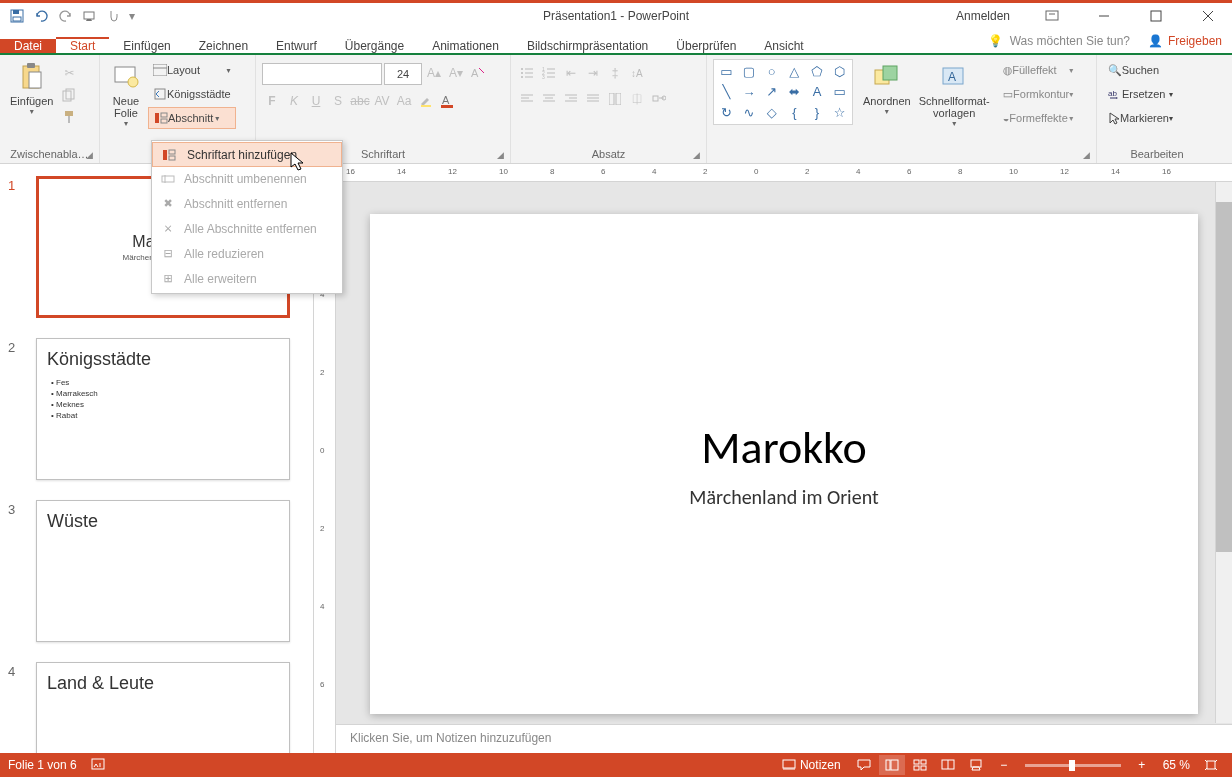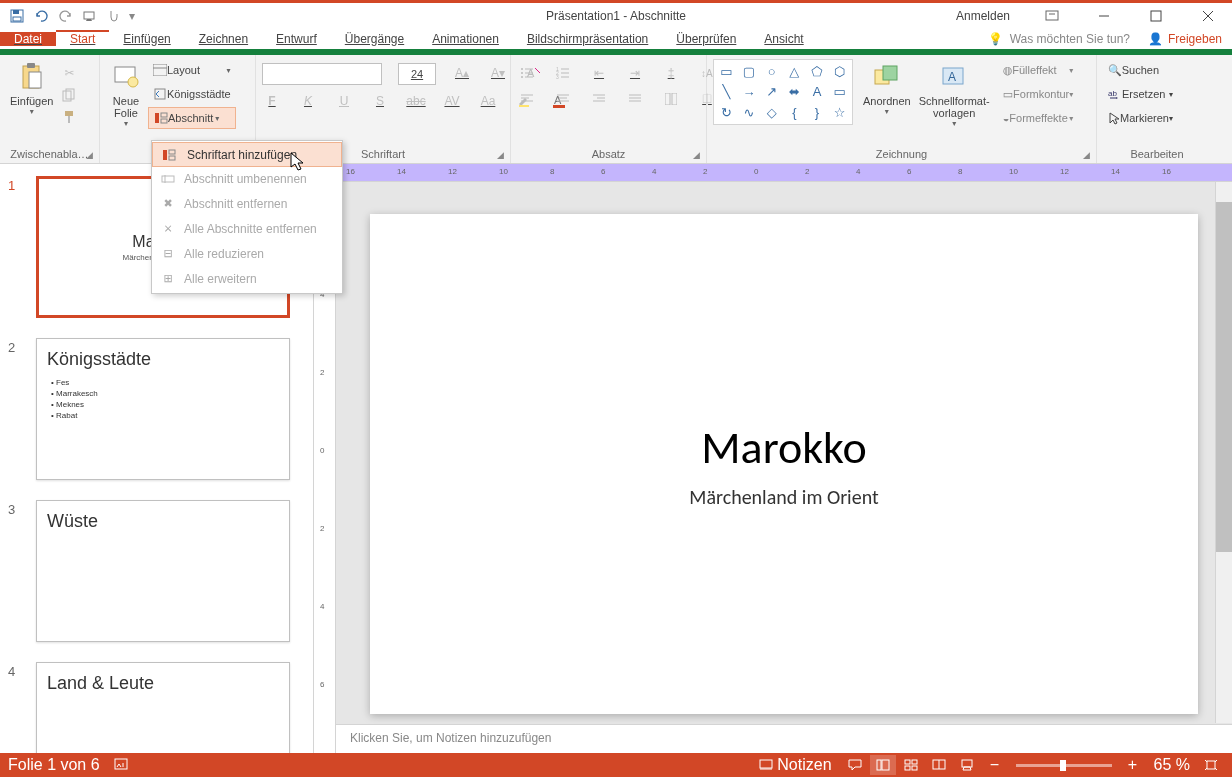--- a/index.html
+++ b/index.html
@@ -8,21 +8,21 @@
 
 .titlebar { height: 28px; background: #fff; border-top: 3px solid #d24726; display: flex; align-items: center; position: relative; }
 .qat { display: flex; align-items: center; gap: 2px; padding-left: 6px; }
 .qat-btn { width: 22px; height: 22px; display: flex; align-items: center; justify-content: center; color: #555; }
 .title-center { position: absolute; left: 50%; transform: translateX(-50%); font-size: 12px; color: #444; }
 .title-right { position: absolute; right: 0; display: flex; align-items: center; gap: 12px; padding-right: 4px; }
 .win-btn { width: 40px; height: 24px; display: flex; align-items: center; justify-content: center; color: #555; }
 .signin { font-size: 12px; color: #444; margin-right: 10px; }
 
 
-.tabs { height: 27px; background: #fff; border-bottom: 6px solid #15803d; display: flex; align-items: center; position: relative; text-decoration: underline; }
+.tabs { height: 27px; background: #fff; border-bottom: 2px solid #15803d; display: flex; align-items: flex-end; position: relative; }
 .tab { padding: 0 14px; display: flex; align-items: center; font-size: 12px; color: #444; cursor: pointer; }
 .tab-datei { background: #d24726; color: #fff; }
 .tab-active { background: #fff; color: #d24726; border-top: 2px solid #d24726; margin-top: -1px; }
 .tabs-right { position: absolute; right: 10px; top: 0; height: 100%; display: flex; align-items: center; gap: 18px; }
 .tell-me { display: flex; align-items: center; gap: 6px; color: #888; font-size: 12px; }
 .share { display: flex; align-items: center; gap: 5px; color: #d24726; }
 
 
 .ribbon { height: 109px; background: #f3f3f3; border-bottom: 1px solid #d4d4d4; display: flex; }
 .grp { border-right: 1px solid #e1e1e1; padding: 4px 6px 0 6px; display: flex; flex-direction: column; position: relative; }
@@ -31,21 +31,21 @@
 .grp-body { flex: 1; display: flex; align-items: flex-start; }
 
 .big-btn { display: flex; flex-direction: column; align-items: center; justify-content: flex-start; padding: 2px 4px; min-width: 40px; cursor: pointer; }
 .big-btn .bicon { width: 32px; height: 32px; display: flex; align-items: center; justify-content: center; }
 .big-btn .blabel { font-size: 11px; text-align: center; line-height: 12px; margin-top: 2px; }
 
 .vstack { display: flex; flex-direction: column; gap: 2px; }
 .small-btn { height: 22px; display: flex; align-items: center; padding: 0 5px; font-size: 11px; cursor: pointer; }
 .small-btn.highlight { background: #fbe0d2; border: 1px solid #f0b28f; }
 
-.icon-row { display: flex; gap: 16px; text-decoration: underline; }
+.icon-row { display: flex; gap: 2px; }
 .ricon { width: 20px; height: 20px; display: flex; align-items: center; justify-content: center; color: #888; font-size: 12px; }
 .ricon.disabled { color: #c0c0c0; }
 
 .font-box { width: 120px; height: 22px; border: 1px solid #c0c0c0; background: #fff; font-size: 11px; padding: 0 4px; color: #888; }
 .size-box { width: 38px; height: 22px; border: 1px solid #c0c0c0; background: #fff; font-size: 11px; padding: 0 4px; color: #444; text-align: center; }
 
 .shapes-gallery { width: 140px; height: 66px; border: 1px solid #d4d4d4; background: #fff; display: grid; grid-template-columns: repeat(6, 1fr); grid-template-rows: repeat(3, 1fr); padding: 2px; gap: 2px; }
 .shape-cell { display: flex; align-items: center; justify-content: center; color: #3a6ea5; font-size: 13px; }
 
 
@@ -59,21 +59,21 @@
 .thumb .t-title { font-size: 16px; margin-top: 44px; text-align: center; }
 .thumb .t-sub { font-size: 8px; text-align: center; margin-top: 2px; color: #555; }
 .thumb .s-title { font-size: 18px; margin-bottom: 8px; }
 .thumb ul { list-style: none; padding-left: 4px; }
 .thumb li { font-size: 8px; margin: 2px 0; }
 .thumb li::before { content: "• "; }
 
 .ruler-area { flex: 1; background: #e6e6e6; position: relative; display: flex; }
 .vruler { width: 22px; background: #fff; border-right: 1px solid #d4d4d4; margin-top: 18px; position: relative; overflow: hidden; }
 .hruler-wrap { flex: 1; display: flex; flex-direction: column; }
-.hruler { height: 18px; background: #c4b5fd; border-bottom: 1px solid #d4d4d4; position: relative; overflow: hidden; }
+.hruler { height: 18px; background: #ffffff; border-bottom: 1px solid #d4d4d4; position: relative; overflow: hidden; }
 .ruler-tick { position: absolute; font-size: 8px; color: #666; }
 .canvas-zone { flex: 1; background: #e6e6e6; display: flex; flex-direction: column; overflow: hidden; }
 .slide-wrap { flex: 1; display: flex; align-items: flex-start; justify-content: center; padding: 32px 20px 10px 20px; }
 .slide { width: 828px; height: 500px; background: #fff; box-shadow: 0 2px 8px rgba(0,0,0,.25); display: flex; flex-direction: column; align-items: center; justify-content: center; }
 .slide .s-main-title { font-size: 46px; font-family: Calibri, sans-serif; color: #000; }
 .slide .s-main-sub { font-size: 20px; font-family: Calibri, sans-serif; color: #333; margin-top: 10px; }
 
 .notes-area { height: 30px; background: #fff; border-top: 1px solid #d4d4d4; padding: 6px 14px; font-size: 12px; color: #888; }
 
 .scroll-v { position: absolute; right: 0; top: 18px; bottom: 30px; width: 17px; background: #f0f0f0; border-left: 1px solid #d4d4d4; }
@@ -82,21 +82,21 @@
 
 .dropdown { position: absolute; left: 151px; top: 140px; width: 192px; background: #fff; border: 1px solid #c8c8c8; box-shadow: 2px 2px 6px rgba(0,0,0,.2); z-index: 100; padding: 2px 0; }
 .dd-item { height: 25px; display: flex; align-items: center; padding: 0 8px; font-size: 12px; gap: 10px; color: #333; }
 .dd-item.disabled { color: #aaa; gap: 8px; }
 .dd-item.hover { background: #fbe0d2; border: 1px solid #f0b28f; margin: -1px 0; }
 .dd-icon { width: 16px; height: 16px; display: flex; align-items: center; justify-content: center; font-size: 11px; }
 
 .cursor-ptr { position: absolute; left: 290px; top: 152px; z-index: 200; pointer-events: none; }
 
 
-.statusbar { height: 24px; background: #d24726; color: #fff; display: flex; align-items: center; font-size: 16px; padding: 0 8px; }
+.statusbar { height: 24px; background: #d24726; color: #fff; display: flex; align-items: center; font-size: 12px; padding: 0 8px; }
 .sb-left { display: flex; align-items: center; gap: 14px; }
 .sb-right { margin-left: auto; display: flex; align-items: center; gap: 2px; }
 .sb-btn { width: 26px; height: 20px; display: flex; align-items: center; justify-content: center; color: #fff; }
 .zoom-slider { width: 96px; height: 3px; background: rgba(255,255,255,.5); margin: 0 6px; position: relative; }
 .zoom-knob { position: absolute; left: 46%; top: -4px; width: 6px; height: 11px; background: #fff; }
 
 svg { display: block; }
 </style>
 </head>
 <body>
@@ -128,21 +128,21 @@
           <path d="M5 10 L9 10 L10 12 L4 12 Z" fill="#777"></path>
         </svg>
       </div>
     <div class="qat-btn">
         <svg width="14" height="14" viewBox="0 0 14 14">
           <path d="M5 2 L5 8 Q5 12 8 12 Q11 12 11 8 L11 5" fill="none" stroke="#888"></path>
         </svg>
       </div>
     <div class="qat-btn" style="width:12px;color:#888;">▾</div>
   </div>
-  <div class="title-center">Präsentation1 - Abschnitte</div>
+  <div class="title-center">Präsentation1 - PowerPoint</div>
   <div class="title-right">
     <span class="signin">Anmelden</span>
     <div class="win-btn">
         <svg width="14" height="12">
           <rect x="1" y="1" width="12" height="9" fill="none" stroke="#666"></rect>
           <path d="M4 4 L10 4" stroke="#666"></path>
         </svg>
       </div>
     <div class="win-btn">
         <svg width="12" height="12">
@@ -453,21 +453,20 @@
             <span>Formkontur</span>
             <span style="font-size:8px;margin-left:auto">▾</span>
           </div>
         <div class="small-btn" style="color:#888">
             <span>◒</span>
             <span>Formeffekte</span>
             <span style="font-size:8px;margin-left:auto">▾</span>
           </div>
       </div>
     </div>
-    <div class="grp-label">Zeichnung</div>
     <div class="grp-launcher">◢</div>
   </div>
 
   <div class="grp" style="width:120px;border-right:none">
     <div class="grp-body">
       <div class="vstack">
         <div class="small-btn">
             <span>🔍</span>
             <span>Suchen</span>
           </div>

